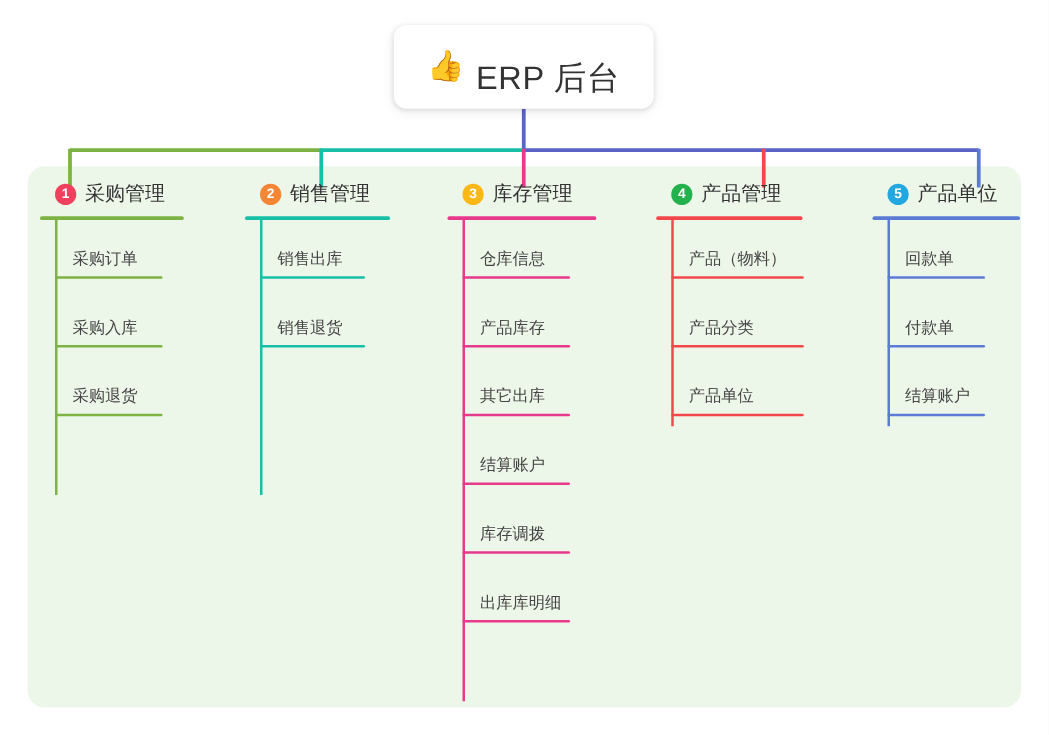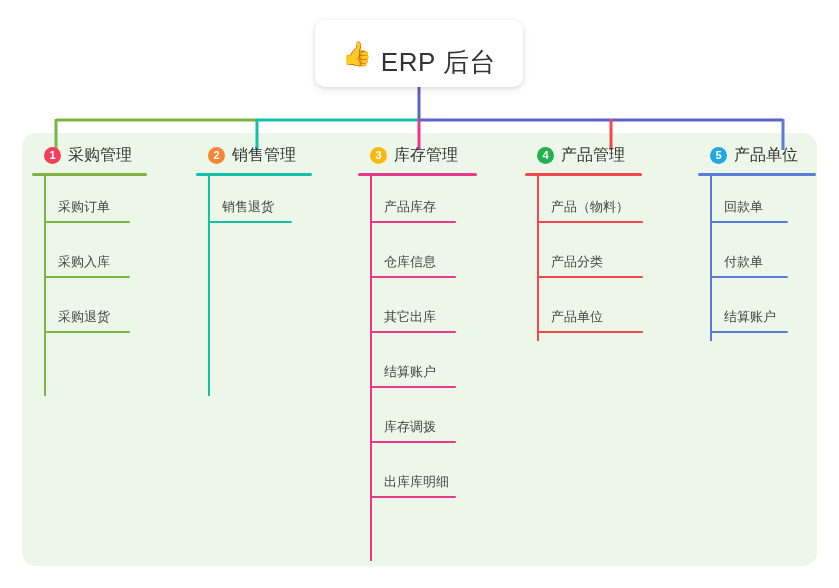--- a/index.html
+++ b/index.html
@@ -144,39 +144,43 @@
       </div>
       <div class="col" style="left: 196px;">
         <div class="col-head">
           <span class="badge" style="background: rgb(245, 134, 52);">2</span>
           <span class="col-title">销售管理</span>
         </div>
         <div class="head-rule" style="width: 116px; background: rgb(23, 191, 166);"></div>
         <div class="branch">
           <div class="spine" style="background: rgb(23, 191, 166); height: 220px;"></div>
           <div class="leaf">
+            <span class="leaf-label">销售出库</span>
+            <div class="leaf-rule" style="width: 84px; background: rgb(23, 191, 166);"></div>
+          </div>
+          <div class="leaf">
             <span class="leaf-label">销售退货</span>
             <div class="leaf-rule" style="width: 84px; background: rgb(23, 191, 166);"></div>
           </div>
         </div>
       </div>
       <div class="col" style="left: 358px;">
         <div class="col-head">
           <span class="badge" style="background: rgb(251, 183, 19);">3</span>
           <span class="col-title">库存管理</span>
         </div>
         <div class="head-rule" style="width: 119px; background: rgb(232, 57, 140);"></div>
         <div class="branch">
           <div class="spine" style="background: rgb(232, 57, 140); height: 385px;"></div>
           <div class="leaf">
+            <span class="leaf-label">仓库信息</span>
+            <div class="leaf-rule" style="width: 86px; background: rgb(232, 57, 140);"></div>
+          </div>
+          <div class="leaf">
             <span class="leaf-label">产品库存</span>
-            <div class="leaf-rule" style="width: 86px; background: rgb(232, 57, 140);"></div>
-          </div>
-          <div class="leaf">
-            <span class="leaf-label">仓库信息</span>
             <div class="leaf-rule" style="width: 86px; background: rgb(232, 57, 140);"></div>
           </div>
           <div class="leaf">
             <span class="leaf-label">其它出库</span>
             <div class="leaf-rule" style="width: 86px; background: rgb(232, 57, 140);"></div>
           </div>
           <div class="leaf">
             <span class="leaf-label">结算账户</span>
             <div class="leaf-rule" style="width: 86px; background: rgb(232, 57, 140);"></div>
           </div>

